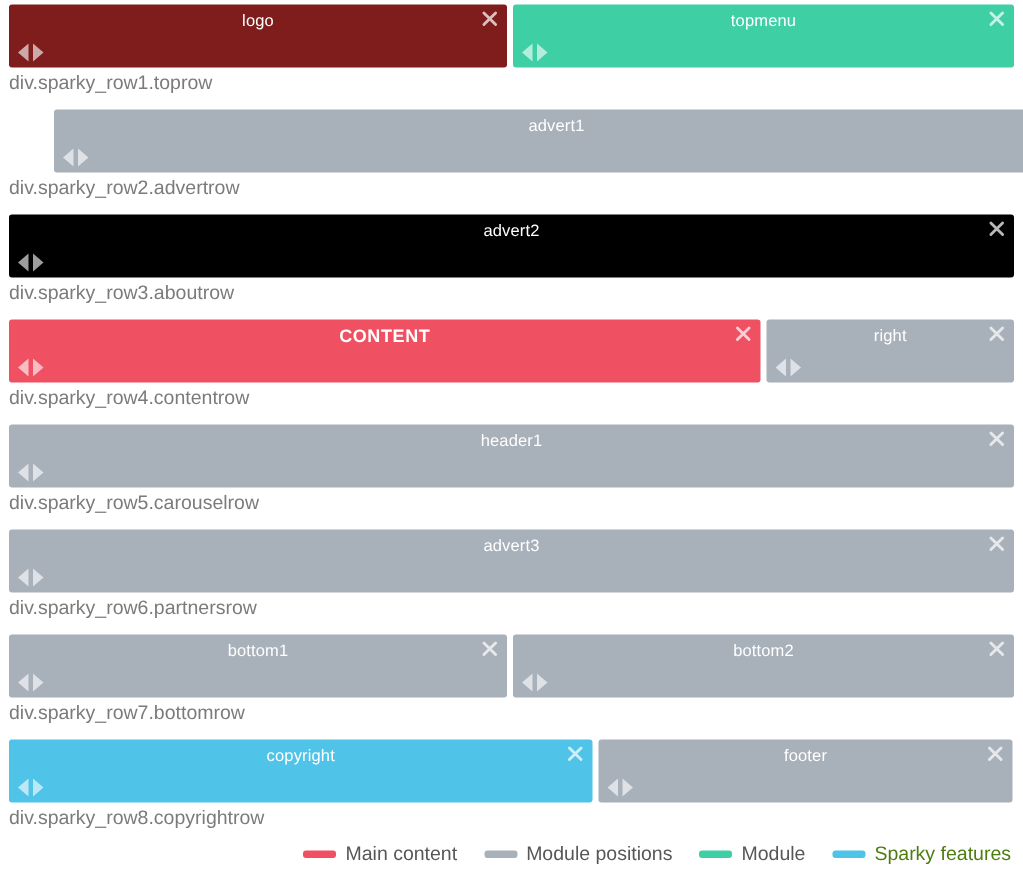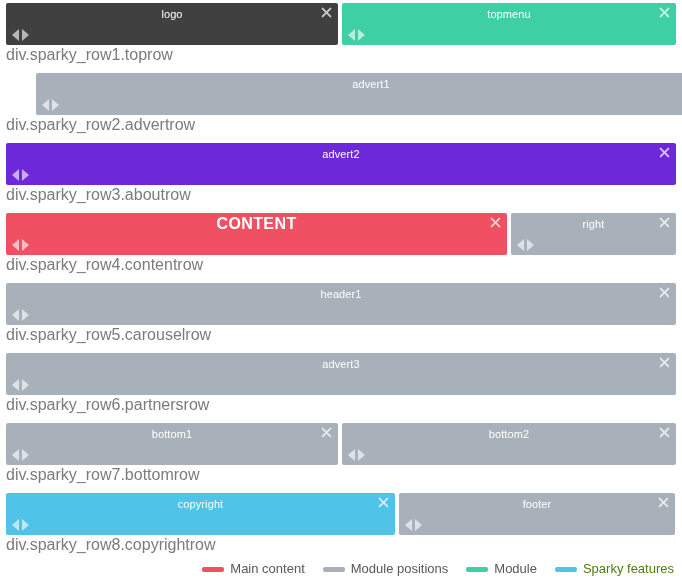--- a/index.html
+++ b/index.html
@@ -42,21 +42,21 @@
     left:0;right:0;
     text-align:center;
     font-size:11px;
     line-height:14px;
     color:#ffffff;
     letter-spacing:0.1px;
     pointer-events:none;
     user-select:none;
   }
   .box.big .box-title{
-    font-size:16px;
+    font-size:12px;
     font-weight:bold;
     letter-spacing:0.4px;
   }
   .box-close{
     position:absolute;
     top:3px;
     right:5px;
     width:13px;height:13px;
     opacity:.72;
     cursor:pointer;
@@ -82,21 +82,21 @@
   }
   .arrow.right{
     border-top:6px solid transparent;
     border-bottom:6px solid transparent;
     border-left:7px solid #ffffff;
   }
   .row-label{
     position:absolute;
     left:6px;
     top:48px;
-    font-size:16px;
+    font-size:13px;
     line-height:14px;
     color:#7b7b7b;
     white-space:nowrap;
   }
 
   
   #legend{
     position:absolute;
     left:0;
     bottom:4px;
@@ -124,21 +124,21 @@
     line-height:16px;
     white-space:nowrap;
   }
 </style>
 </head>
 <body style="background: rgb(255, 255, 255);">
 
 <div id="layout">
     <div class="row">
       <div class="row-boxes">
-        <div class="box" style="left: 6px; width: 332px; background: #404040;">
+        <div class="box" style="left: 6px; width: 332px; background: #7f1d1d;">
           <div class="box-title">logo</div>
           <div class="box-close">
             <svg width="13" height="13" viewBox="0 0 13 13">
               <path d="M2.6 2.6 L10.4 10.4 M10.4 2.6 L2.6 10.4" stroke="#ffffff" stroke-width="1.9" stroke-linecap="round"></path>
             </svg>
           </div>
           <div class="box-arrows">
             <span class="arrow left"></span>
             <span class="arrow right"></span>
           </div>
@@ -170,21 +170,21 @@
           <div class="box-arrows">
             <span class="arrow left"></span>
             <span class="arrow right"></span>
           </div>
         </div>
       </div>
       <div class="row-label" style="color: rgb(123, 123, 123);">div.sparky_row2.advertrow</div>
     </div>
     <div class="row">
       <div class="row-boxes">
-        <div class="box" style="left: 6px; width: 670px; background: #6d28d9;">
+        <div class="box" style="left: 6px; width: 670px; background: #000000;">
           <div class="box-title">advert2</div>
           <div class="box-close">
             <svg width="13" height="13" viewBox="0 0 13 13">
               <path d="M2.6 2.6 L10.4 10.4 M10.4 2.6 L2.6 10.4" stroke="#ffffff" stroke-width="1.9" stroke-linecap="round"></path>
             </svg>
           </div>
           <div class="box-arrows">
             <span class="arrow left"></span>
             <span class="arrow right"></span>
           </div>

